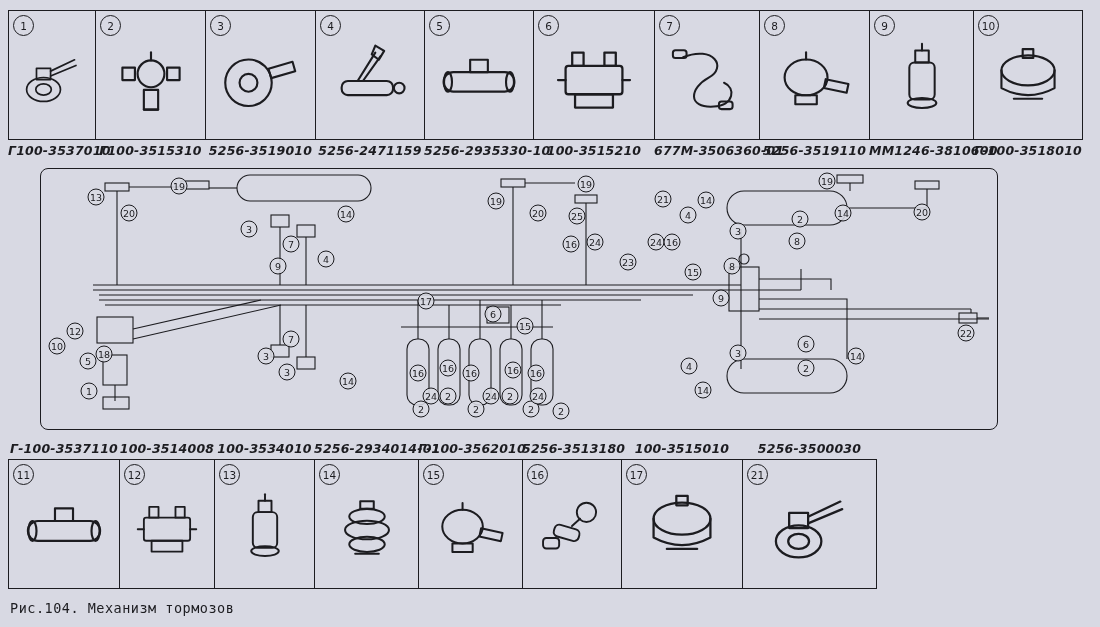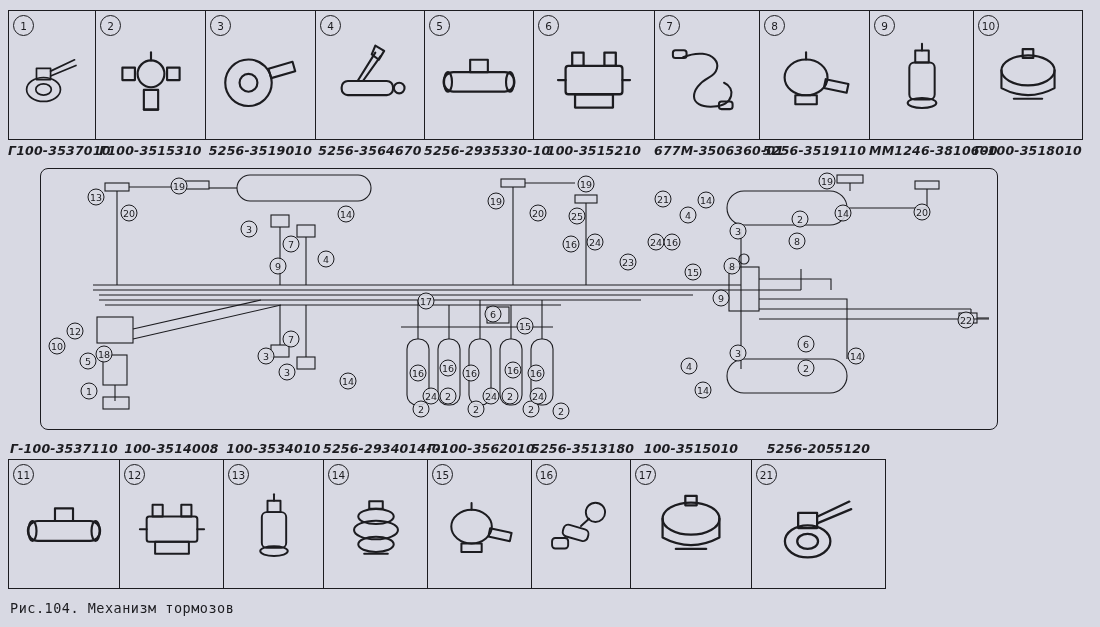--- a/index.html
+++ b/index.html
@@ -35,21 +35,21 @@
   .top-row .col:nth-child(3){width:111px}
   .top-row .col:nth-child(4){width:110px}
   .top-row .col:nth-child(5){width:110px}
   .top-row .col:nth-child(6){width:122px}
   .top-row .col:nth-child(7){width:106px}
   .top-row .col:nth-child(8){width:111px}
   .top-row .col:nth-child(9){width:105px}
   .top-row .col:nth-child(10){width:110px}
   
   .bottom-row .col:nth-child(1){width:112px}
-  .bottom-row .col:nth-child(2){width:105px}
+  .bottom-row .col:nth-child(2){width:96px}
   .bottom-row .col:nth-child(3){width:101px}
   .bottom-row .col:nth-child(4){width:105px}
   .bottom-row .col:nth-child(5){width:105px}
   .bottom-row .col:nth-child(6){width:100px}
   .bottom-row .col:nth-child(7){width:122px}
   .bottom-row .col:nth-child(8){width:135px}
 
   .schematic{
     position:absolute;left:40px;top:168px;width:956px;height:260px;
     border:1px solid #1c1c20;border-radius:8px;
@@ -188,21 +188,21 @@
       </div>
       <div class="plabel">5256-3519010</div>
     </div>
     <div class="col">
       <div class="box">
         <div class="badge">4</div>
         <svg class="illus" viewBox="0 0 100 100">
             <use href="#sym-d"></use>
           </svg>
       </div>
-      <div class="plabel">5256-3564670</div>
+      <div class="plabel">5256-2471159</div>
     </div>
     <div class="col">
       <div class="box">
         <div class="badge">5</div>
         <svg class="illus" viewBox="0 0 100 100">
             <use href="#sym-e"></use>
           </svg>
       </div>
       <div class="plabel">5256-2935330-10</div>
     </div>
@@ -353,21 +353,21 @@
       <div class="callout" style="left: 759px; top: 50px;">2</div>
       <div class="callout" style="left: 756px; top: 72px;">8</div>
       <div class="callout" style="left: 786px; top: 12px;">19</div>
       <div class="callout" style="left: 802px; top: 44px;">14</div>
       <div class="callout" style="left: 881px; top: 43px;">20</div>
       <div class="callout" style="left: 615px; top: 73px;">24</div>
       <div class="callout" style="left: 631px; top: 73px;">16</div>
       <div class="callout" style="left: 652px; top: 103px;">15</div>
       <div class="callout" style="left: 691px; top: 97px;">8</div>
       <div class="callout" style="left: 680px; top: 129px;">9</div>
-      <div class="callout" style="left: 925px; top: 151px;">22</div>
+      <div class="callout" style="left: 925px; top: 164px;">22</div>
       <div class="callout" style="left: 385px; top: 132px;">17</div>
       <div class="callout" style="left: 452px; top: 145px;">6</div>
       <div class="callout" style="left: 484px; top: 157px;">15</div>
       <div class="callout" style="left: 34px; top: 162px;">12</div>
       <div class="callout" style="left: 16px; top: 177px;">10</div>
       <div class="callout" style="left: 47px; top: 192px;">5</div>
       <div class="callout" style="left: 63px; top: 185px;">18</div>
       <div class="callout" style="left: 48px; top: 222px;">1</div>
       <div class="callout" style="left: 250px; top: 170px;">7</div>
       <div class="callout" style="left: 225px; top: 187px;">3</div>
@@ -453,21 +453,21 @@
     <div class="col">
       <div class="plabel">100-3515010</div>
       <div class="box">
         <div class="badge">17</div>
         <svg class="illus" viewBox="0 0 100 100">
             <use href="#sym-j"></use>
           </svg>
       </div>
     </div>
     <div class="col">
-      <div class="plabel">5256-2055120</div>
+      <div class="plabel">5256-3500030</div>
       <div class="box">
         <div class="badge">21</div>
         <svg class="illus" viewBox="0 0 100 100">
             <use href="#sym-a"></use>
           </svg>
       </div>
     </div>
   </div>
 
   <div class="caption">Рис.104. Механизм тормозов</div>

